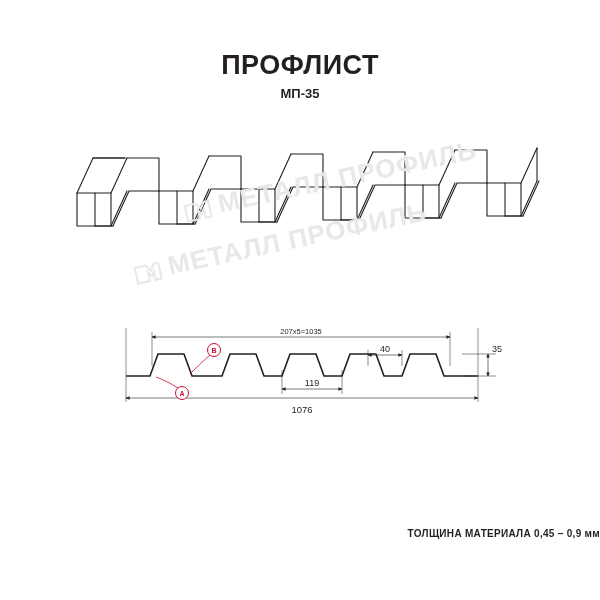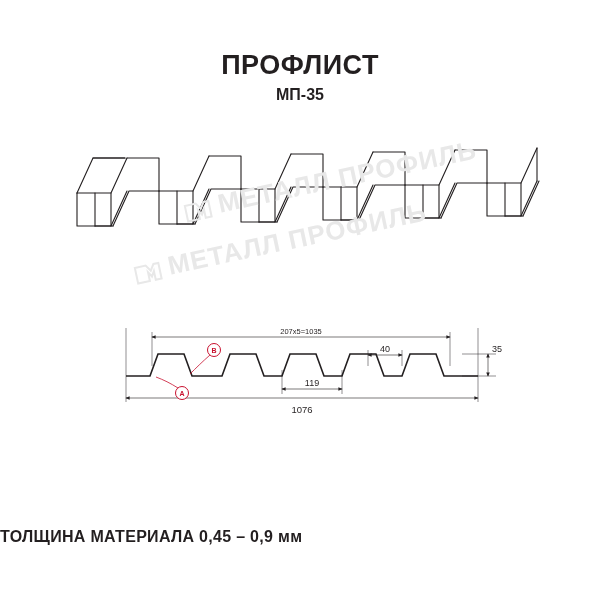--- a/index.html
+++ b/index.html
@@ -30,31 +30,31 @@
     font-weight: bold;
     letter-spacing: 0.5px;
     color: #231f20;
   }
   .subtitle {
     position: absolute;
     top: 86px;
     left: 0;
     width: 600px;
     text-align: center;
-    font-size: 16px;
+    font-size: 13px;
     font-weight: bold;
     color: #231f20;
   }
   .footnote {
     position: absolute;
     top: 528px;
     left: 0;
     width: 600px;
-    text-align: left;
-    font-size: 16px;
+    text-align: right;
+    font-size: 10px;
     font-weight: bold;
     letter-spacing: 0.3px;
     color: #231f20;
   }
   .iso-wrap {
     position: absolute;
     top: 130px;
     left: 55px;
     width: 495px;
     height: 140px;

